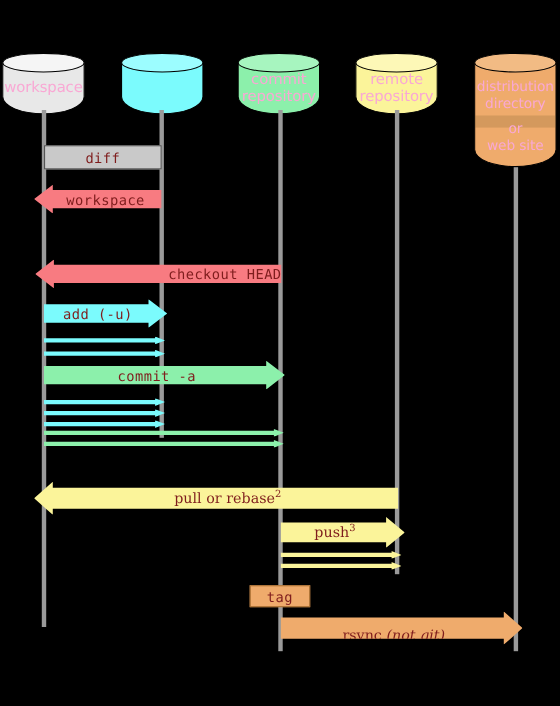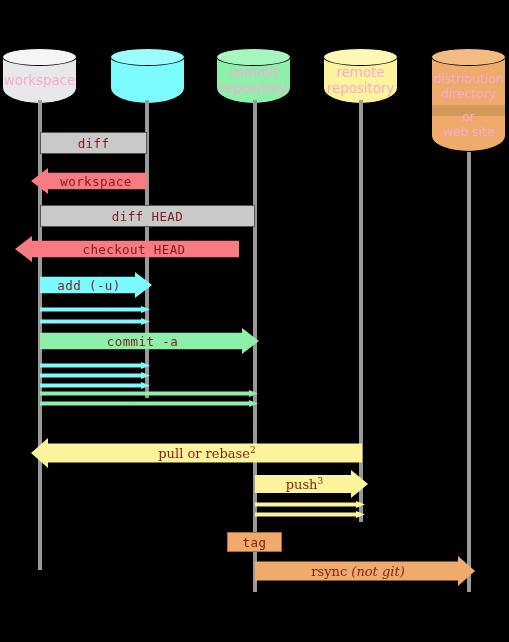--- a/index.html
+++ b/index.html
@@ -105,25 +105,22 @@
   </div>
 
   <div class="bar rect" style="left:40px;top:132px;width:107px;height:22px;background:#c9c9c9;">
     <span class="txt">diff</span>
   </div>
 
   <div class="bar arrow-l" style="left:31px;top:168px;width:116px;height:26px;background:#f87b81;">
     <span class="txt" style="margin-left:14px;">workspace</span>
   </div>
 
-  <div class="bar rect" style="left:40px;top:205px;width:215px;height:22px;background:#c9c9c9;">
-    <span class="txt">diff HEAD</span>
-  </div>
 
-  <div class="bar arrow-l" style="left:15px;top:236px;width:224px;height:26px;background:#f87b81;">
+  <div class="bar arrow-l" style="left:32px;top:236px;width:224px;height:26px;background:#f87b81;justify-content:flex-end;">
     <span class="txt" style="margin-left:14px;">checkout HEAD</span>
   </div>
 
   <div class="bar arrow-r" style="left:40px;top:272px;width:112px;height:26px;background:#7bfbfd;">
     <span class="txt" style="margin-right:14px;">add (-u)</span>
   </div>
 
   <div class="thin" style="left:40px;top:306px;width:110px;background:#7bfbfd;"></div>
   <div class="thin" style="left:40px;top:318px;width:110px;background:#7bfbfd;"></div>
 
@@ -151,19 +148,19 @@
     </span>
   </div>
 
   <div class="thin" style="left:255px;top:501px;width:110px;background:#fbf49a;"></div>
   <div class="thin" style="left:255px;top:511px;width:110px;background:#fbf49a;"></div>
 
   <div class="bar rect" style="left:227px;top:532px;width:55px;height:20px;background:#efab6c;border-color:#a86f33;">
     <span class="txt">tag</span>
   </div>
 
-  <div class="bar arrow-r" style="left:255px;top:556px;width:220px;height:30px;background:#efab6c;">
+  <div class="bar arrow-r" style="left:255px;top:556px;width:220px;height:30px;background:#efab6c;align-items:flex-end;">
     <span class="txt-serif" style="margin-right:14px;">
       <span>rsync</span>&nbsp;<i>(not git)</i>
     </span>
   </div>
 
 </div>
 
 </body></html>

